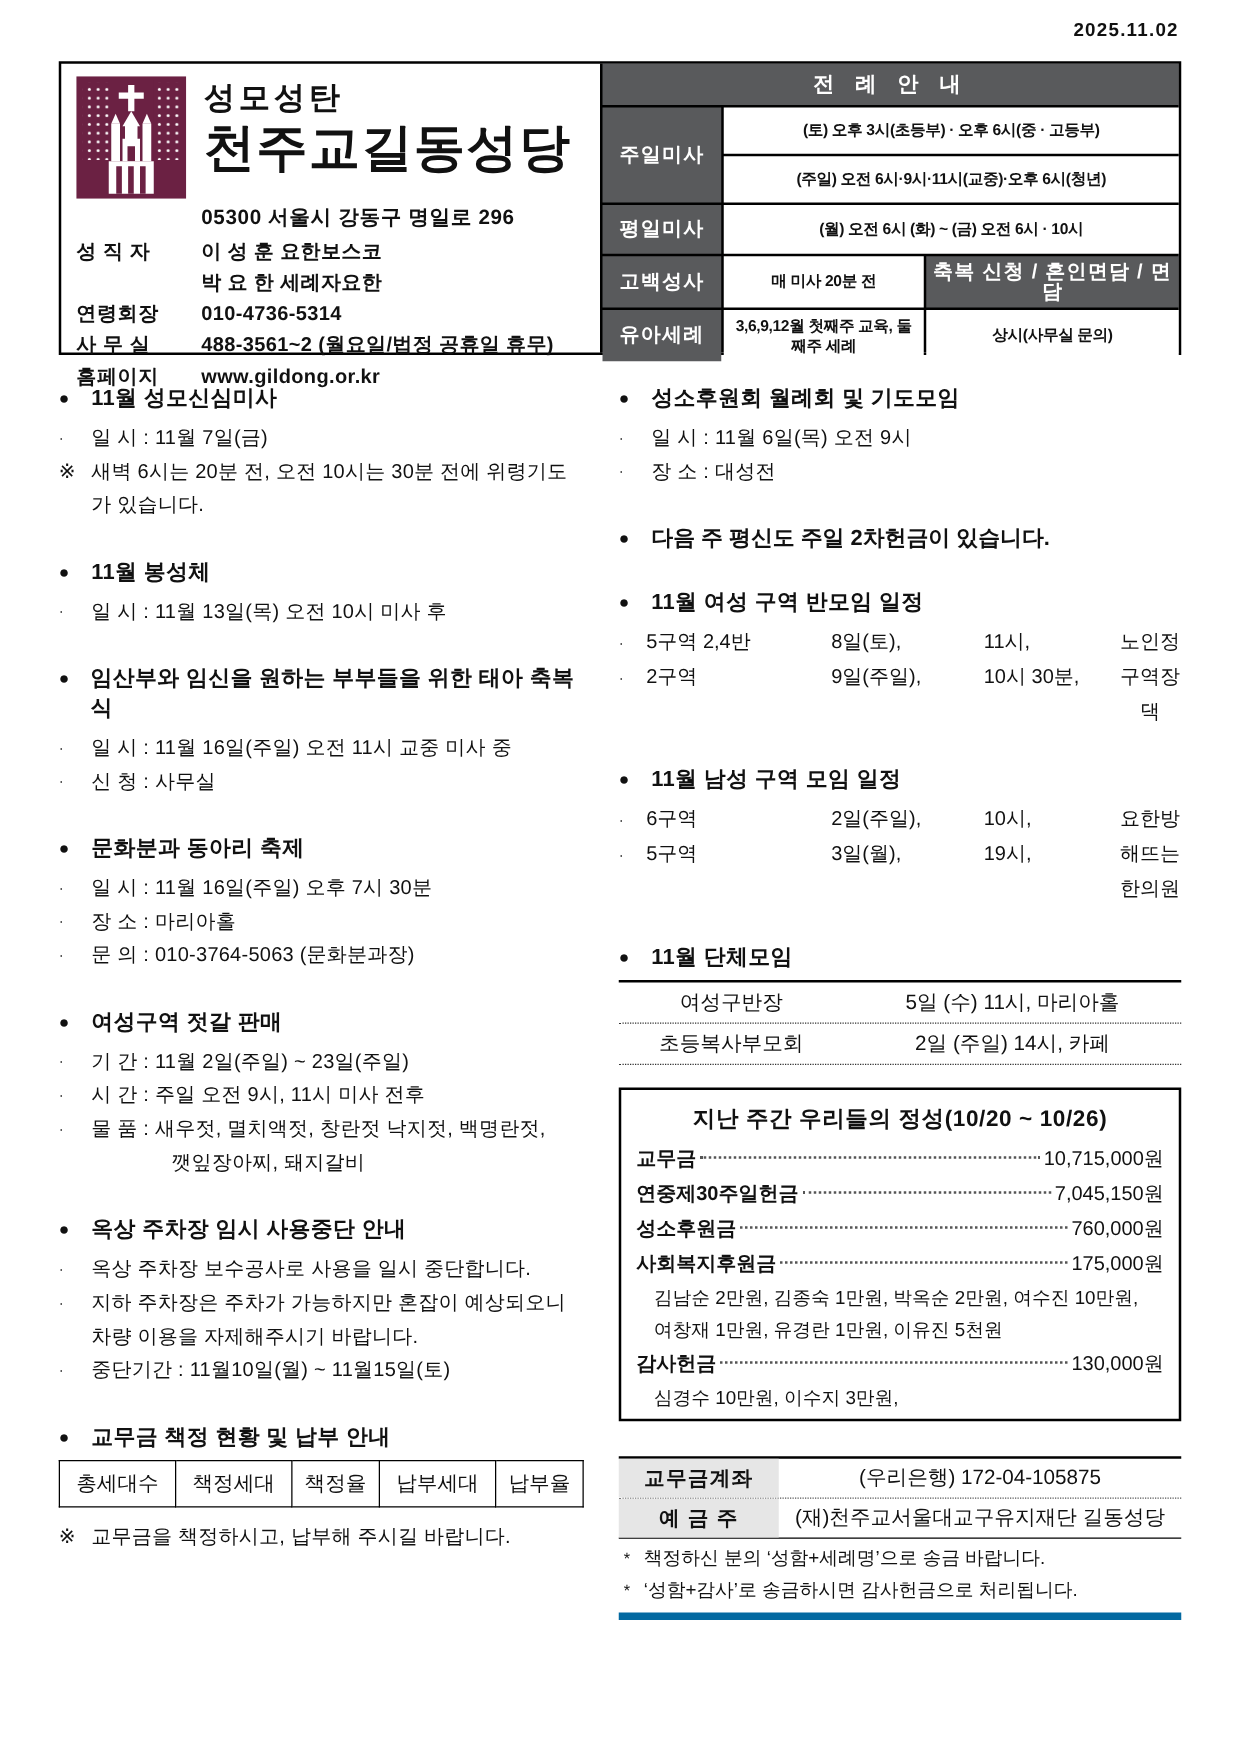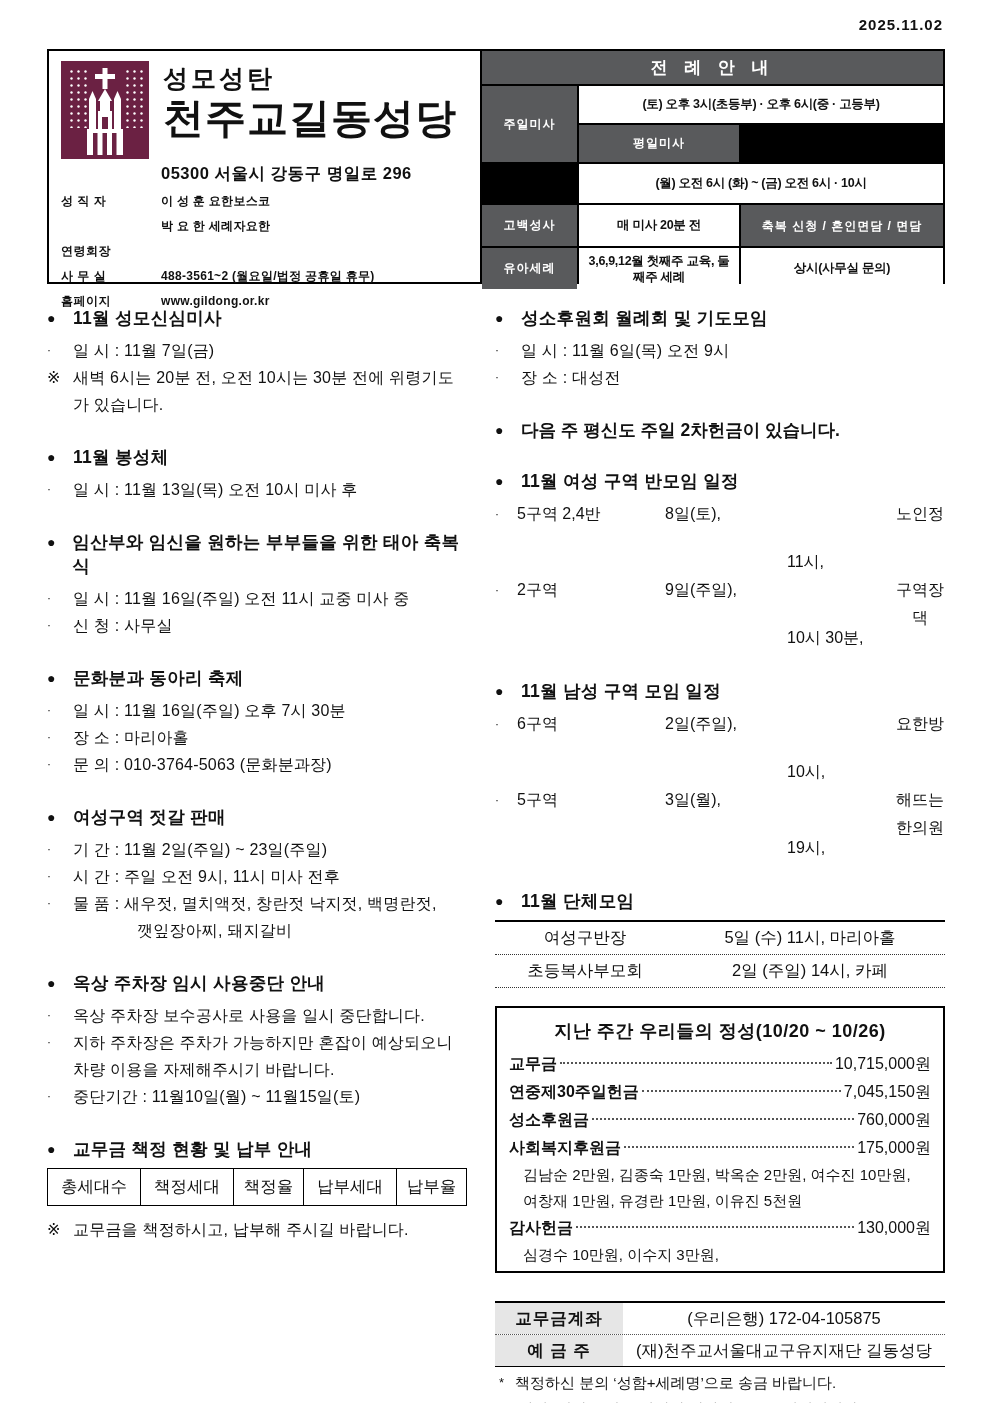--- a/index.html
+++ b/index.html
@@ -16,31 +16,31 @@
   
   .header-box { display:flex; border:2.5px solid #000; margin-top:16px; height:235px; }
   .header-left { flex:0 0 431px; padding:10px 8px 6px 12px; }
   .brand { display:flex; gap:14px; }
   .logo { width:88px; height:98px; flex:0 0 88px; }
   .titles { padding-top:2px; }
   .title-small { font-size:25px; font-weight:bold; letter-spacing:3px; line-height:30px; }
   .title-large { font-size:41px; font-weight:bold; letter-spacing:1px; line-height:50px; white-space:nowrap; }
   .address { font-size:16.5px; font-weight:bold; margin:4px 0 4px 100px; letter-spacing:0.5px; }
   .contacts { margin-top:2px; }
-  .contact-row { display:flex; font-size:12px; line-height:25px; font-weight:bold; }
+  .contact-row { display:flex; font-size:16px; line-height:25px; font-weight:bold; }
   .contact-row .lbl { width:100px; letter-spacing:0.5px; }
   .contact-row .val { flex:1; letter-spacing:0.3px; }
 
   
   .header-right { flex:1; border-left:2.5px solid #000; background:#000; display:grid;
     grid-template-columns:95px 160px 1fr;
     grid-template-rows:33px 37px 37px 39px 41px 41px; gap:2px; }
   .sc { background:#fff; display:flex; align-items:center; justify-content:center;
         font-weight:bold; font-size:12.5px; letter-spacing:-0.3px; white-space:nowrap; text-align:center; }
-  .sc.dark { background:#595a5c; color:#fff; font-size:12px; letter-spacing:1px; white-space:normal; }
+  .sc.dark { background:#595a5c; color:#fff; font-size:16px; letter-spacing:1px; white-space:normal; }
   .sc.title { grid-column:1 / -1; font-size:17px; letter-spacing:6px; }
   .sc.span2 { grid-column:2 / -1; }
   .sc.wrap { white-space:normal; line-height:16px; padding:0 4px; }
   .sun-label { grid-row:2 / span 2; grid-column:1; }
 
   
   .main { display:flex; gap:28px; margin-top:22px; }
   .col-left { width:420px; flex:0 0 420px; }
   .col-right { flex:1; }
 
@@ -51,21 +51,21 @@
   .item .p { width:26px; text-align:left; flex:0 0 26px; }
   .item .p.small { font-size:12px; }
   .item.cont .p { visibility:hidden; }
   .item .t { flex:1; }
   .item .t.indent { padding-left:64px; }
 
   .zone-row { display:flex; font-size:16px; line-height:28px; }
   .zone-row .p { width:22px; flex:0 0 22px; font-size:12px; }
   .zone-row .zname { width:148px; }
   .zone-row .zdate { width:122px; }
-  .zone-row .ztime { width:108px;margin-top:48px; }
+  .zone-row .ztime { width:108px; }
   .zone-row .zplace { flex:1; text-align:center; }
 
   
   .assess-table { width:100%; border-collapse:collapse; margin:4px 0 10px 0; }
   .assess-table td { border:1.8px solid #000; height:37px; text-align:center; font-size:16.5px; }
   .assess-table tr.hd td { font-size:16.5px; }
 
   
   .group-table { margin-top:4px; border-top:2px solid #000; }
   .gt-row { display:flex; }
@@ -141,36 +141,38 @@
         <div class="contact-row">
           <span class="lbl">성 직 자</span>
           <span class="val">이 성 훈 요한보스코</span>
         </div>
         <div class="contact-row">
           <span class="lbl"></span>
           <span class="val">박 요 한 세례자요한</span>
         </div>
         <div class="contact-row">
           <span class="lbl">연령회장</span>
+          <span class="val">010-4736-5314</span>
         </div>
         <div class="contact-row">
           <span class="lbl">사 무 실</span>
           <span class="val">488-3561~2 (월요일/법정 공휴일 휴무)</span>
         </div>
         <div class="contact-row">
           <span class="lbl">홈페이지</span>
           <span class="val">www.gildong.or.kr</span>
         </div>
       </div>
     </div>
 
     <div class="header-right">
       <div class="sc dark title">전 례 안 내</div>
       <div class="sc dark sun-label">주일미사</div>
       <div class="sc span2">(토) 오후 3시(초등부) · 오후 6시(중 · 고등부)</div>
+      <div class="sc span2">(주일) 오전 6시·9시·11시(교중)·오후 6시(청년)</div>
       <div class="sc dark">평일미사</div>
       <div class="sc span2">(월) 오전 6시  (화) ~ (금) 오전 6시 · 10시</div>
       <div class="sc dark">고백성사</div>
       <div class="sc">매 미사 20분 전</div>
       <div class="sc dark wrap">축복 신청 / 혼인면담 / 면담</div>
       <div class="sc dark">유아세례</div>
       <div class="sc wrap">3,6,9,12월 첫째주 교육, 둘째주 세례</div>
       <div class="sc">상시(사무실 문의)</div>
     </div>
   </div>

